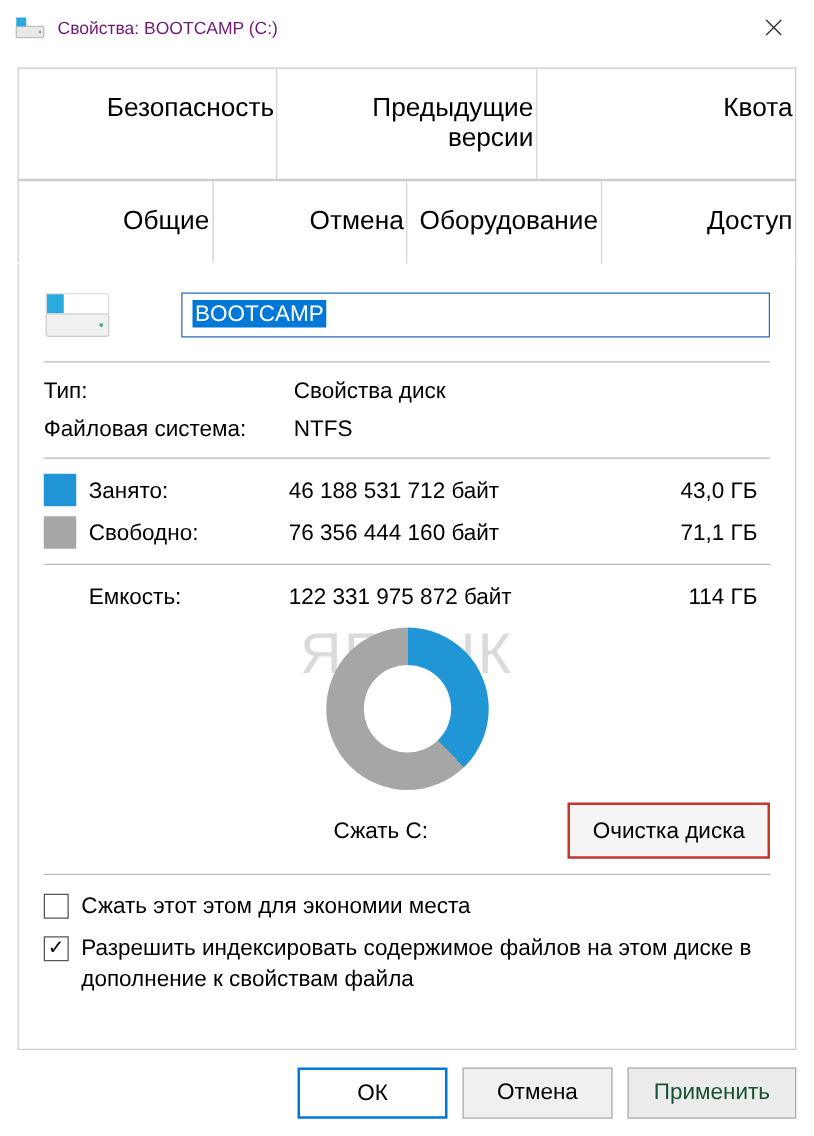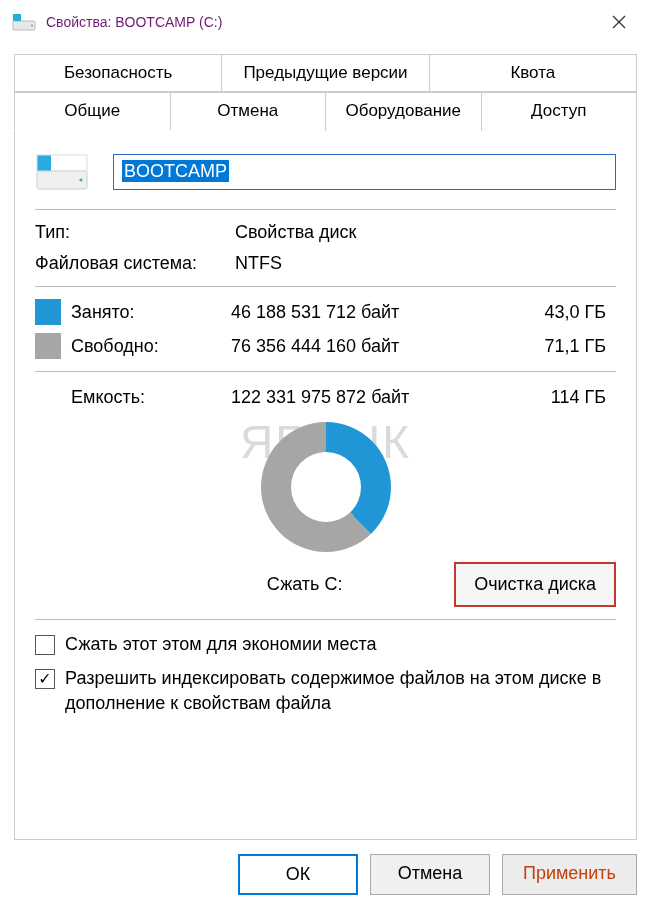--- a/index.html
+++ b/index.html
@@ -48,23 +48,23 @@
 
     .tabs-area {
       padding: 10px 14px 0 14px;
     }
     .tab-row {
       display: flex;
       border-bottom: none;
     }
     .tab {
       flex: 1;
-      text-align: center;
-      font-size: 17px;
-      padding: 8px 2px;
+      text-align: right;
+      font-size: 21px;
+      padding: 20px 2px;
       border: 1px solid #ccc;
       border-bottom: none;
       background: #fff;
       cursor: pointer;
       position: relative;
     }
     .tab-row.top .tab {
       border-bottom: 1px solid #ccc;
     }
     .tab.active {
@@ -94,20 +94,21 @@
     .drive-icon {
       width: 54px;
       height: 38px;
     }
     .name-input {
       flex: 1;
       border: 1px solid #2a6bbf;
       padding: 6px 8px;
       font-size: 18px;
       height: 36px;
+      margin-left: 32px;
     }
     .name-input .sel {
       background: #0078d7;
       color: #fff;
       padding: 1px 2px;
     }
 
     hr.sep {
       border: none;
       border-top: 1px solid #bbb;
@@ -232,21 +233,21 @@
       border: 1px solid #aaa;
       background: #f0f0f0;
       cursor: pointer;
       text-align: center;
     }
     .btn.default {
       border: 2px solid #0078d7;
       background: #fff;
     }
     .btn.disabled {
-      color: #c2410c;
+      color: #14532d;
       background: #ececec;
       cursor: default;
       text-align: right;
     }
   </style>
 </head>
 <body>
 
 <div class="window">
 

